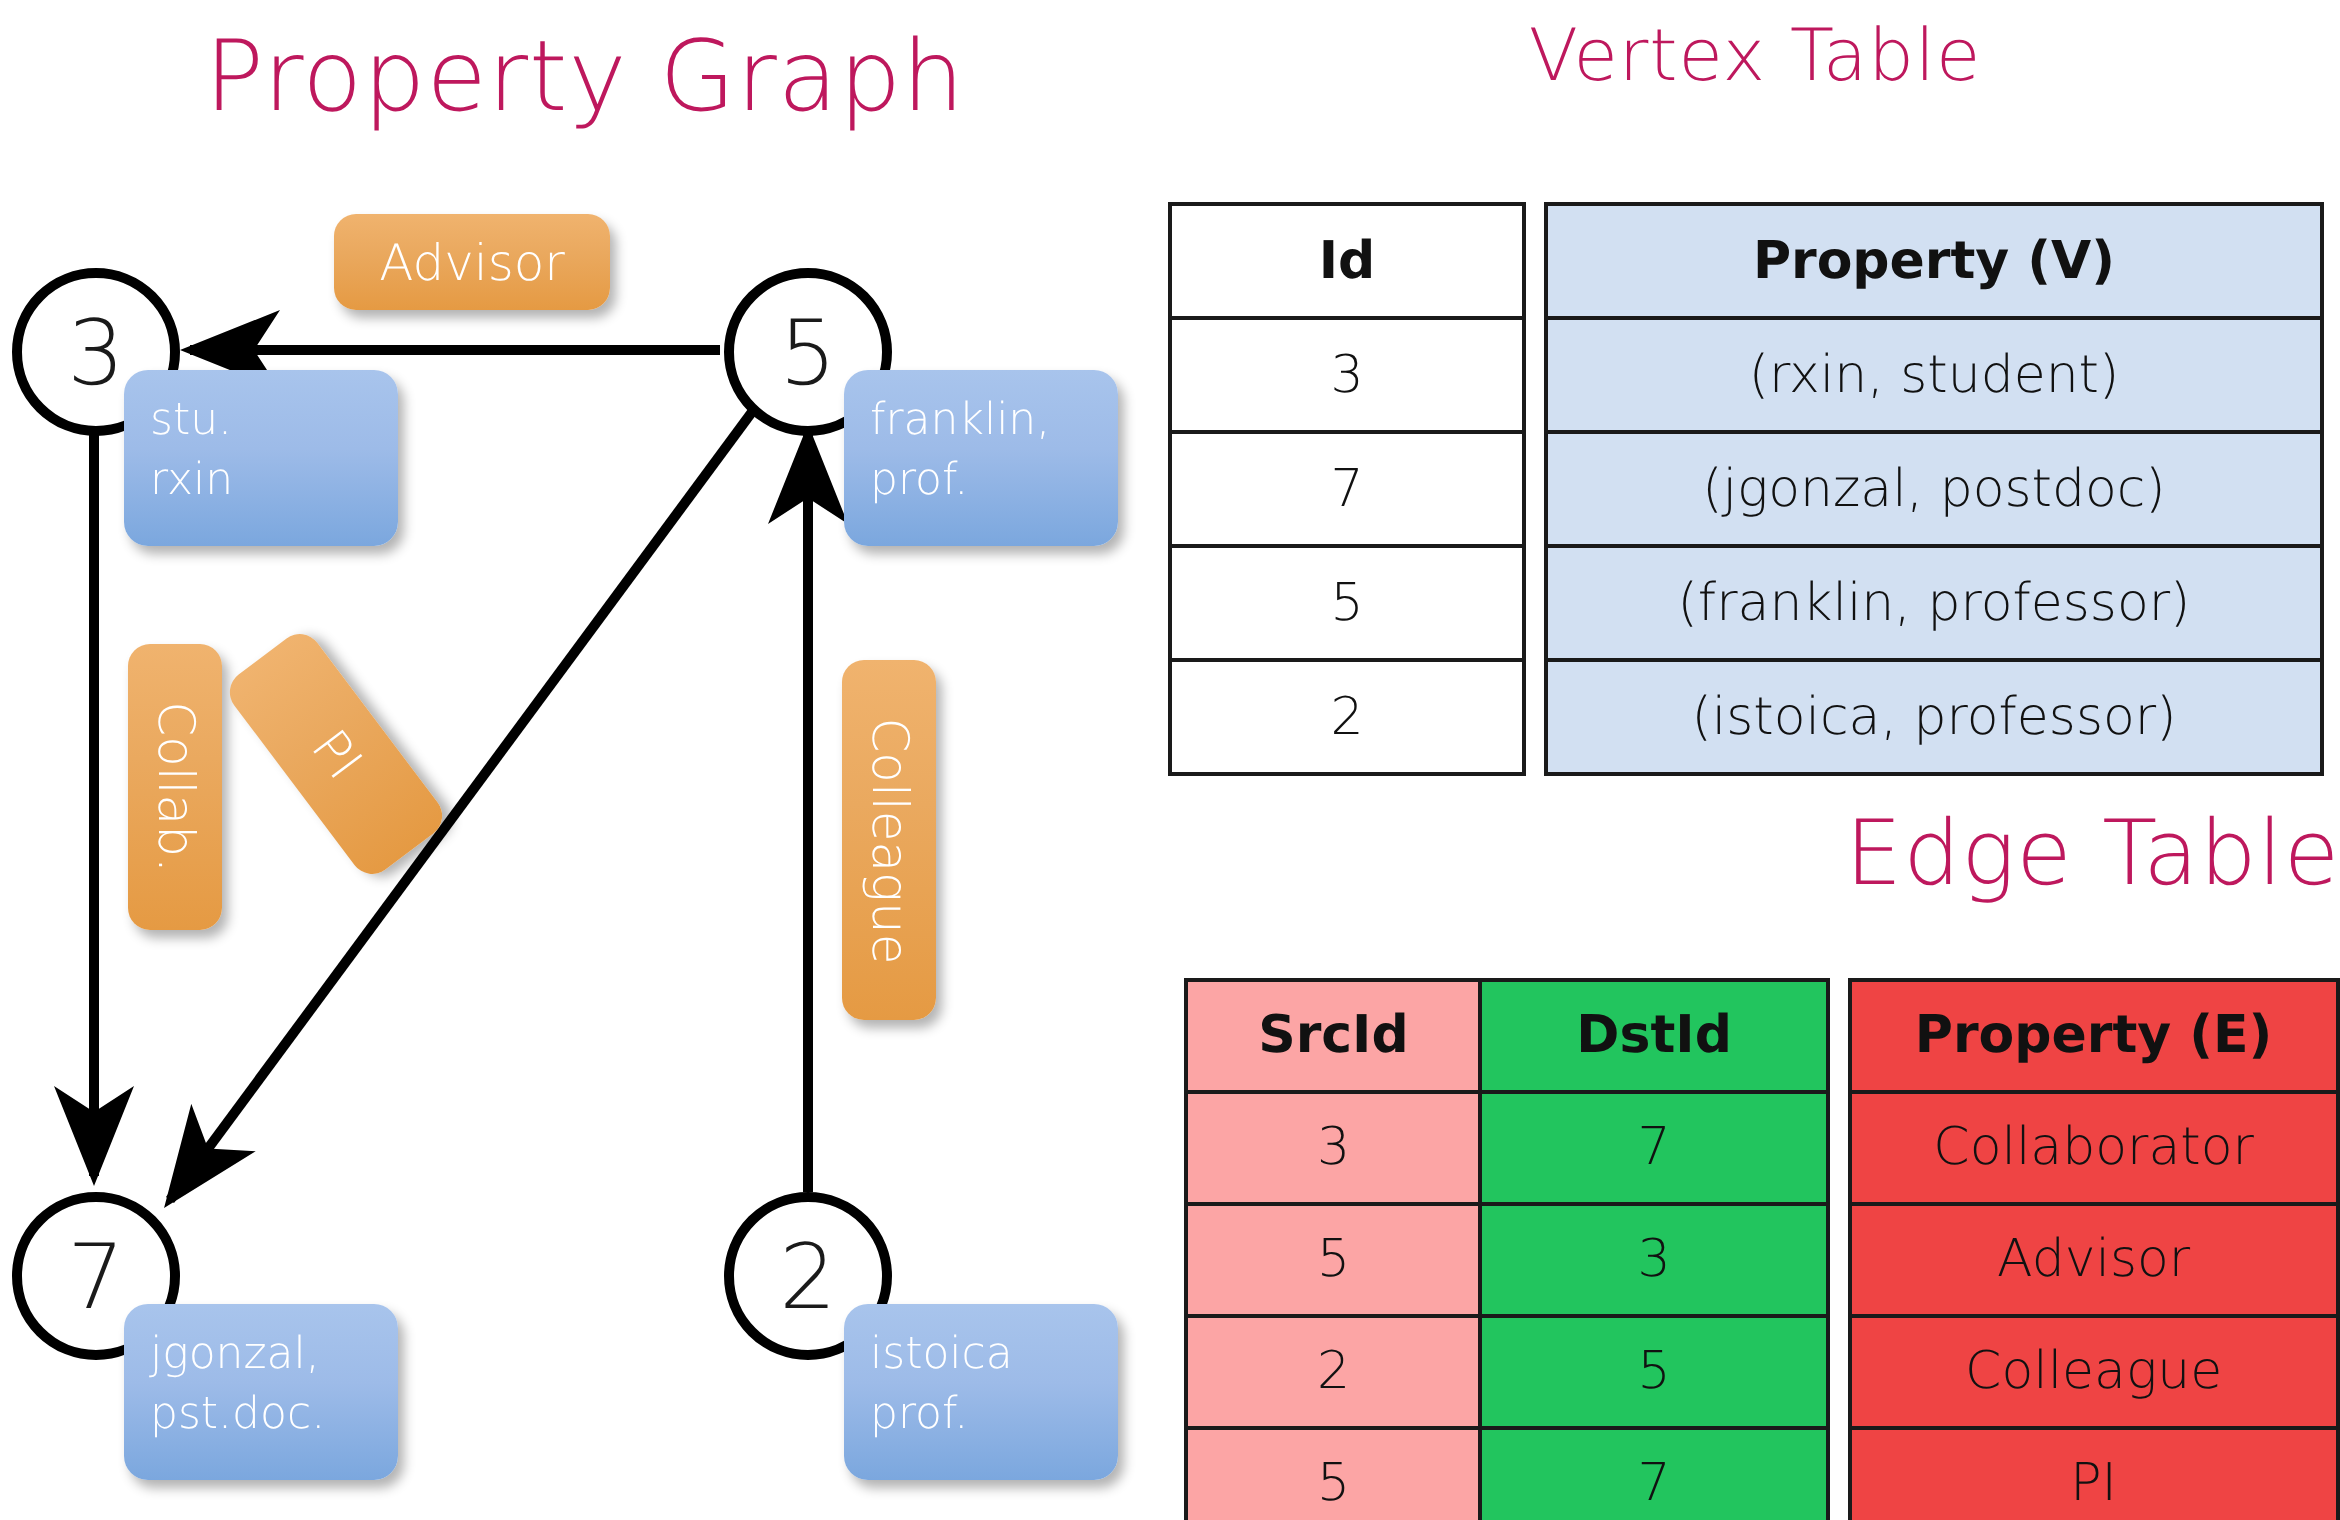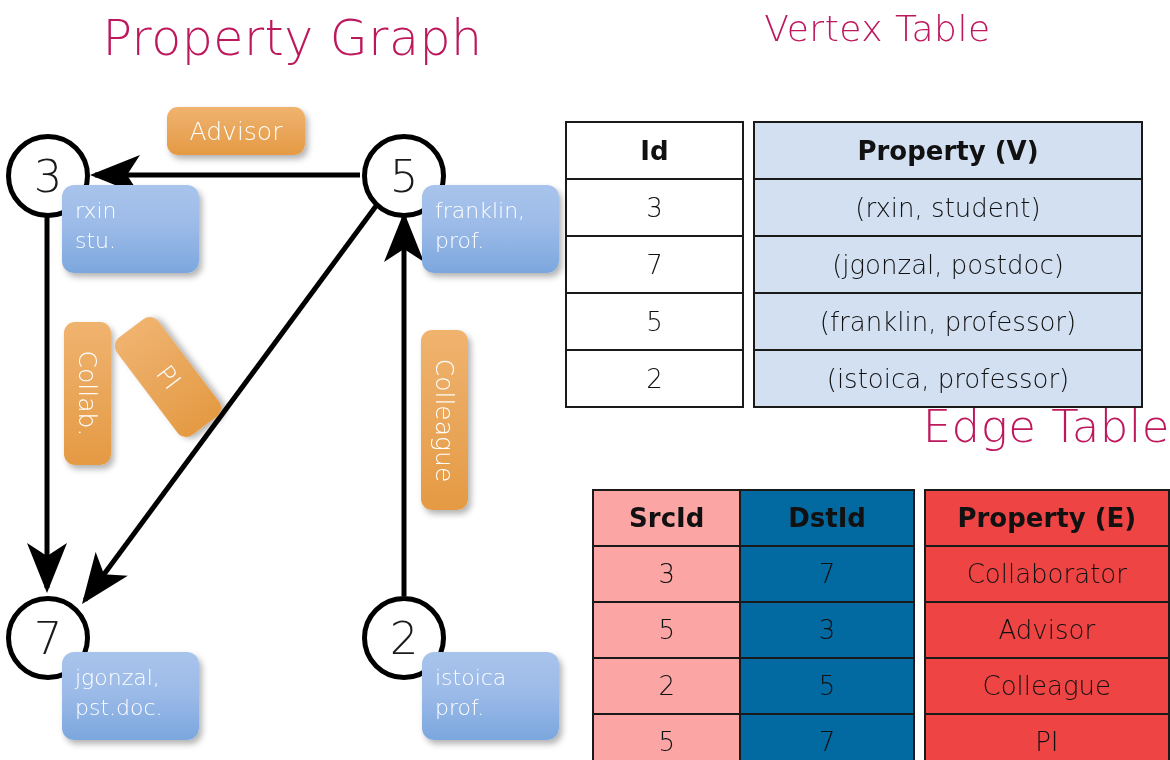--- a/index.html
+++ b/index.html
@@ -153,31 +153,31 @@
     font-family: "DejaVu Sans", sans-serif;
   }
   .spacer-col {
     border: none !important;
     width: 9px;
     padding: 0 !important;
   }
 
   
   #vertex-table {
-    left: 565px; top: 101px; margin-top: 20px;
+    left: 584px; top: 101px;
   }
   #vertex-table .id-col    { width: 175px; height: 55px; background: #ffffff; }
   #vertex-table .prop-col  { width: 386px; height: 55px; background: #d2e0f2; }
 
   
   #edge-table {
     left: 592px; top: 489px;
   }
   #edge-table .src-col  { width: 146px; height: 54px; background: #fca5a5; }
-  #edge-table .dst-col  { width: 172px; height: 54px; background: #0369a1; }
+  #edge-table .dst-col  { width: 172px; height: 54px; background: #22c55e; }
   #edge-table .eprop-col{ width: 243px; height: 54px; background: #ef4444; }
 </style>
 </head>
 <body>
 
 <div class="section-title" id="title-property-graph">Property Graph</div>
 
 <div id="graph-canvas">
 
   <svg id="graph-svg" viewBox="0 0 585 760" xmlns="http://www.w3.org/2000/svg">
@@ -211,22 +211,22 @@
     <span>5</span>
   </div>
   <div class="vertex-node" id="node-7">
     <span>7</span>
   </div>
   <div class="vertex-node" id="node-2">
     <span>2</span>
   </div>
 
   <div class="prop-box" id="prop-box-3">
+    <div>stu.</div>
     <div>rxin</div>
-    <div>stu.</div>
   </div>
   <div class="prop-box" id="prop-box-5">
     <div>franklin,</div>
     <div>prof.</div>
   </div>
   <div class="prop-box" id="prop-box-7">
     <div>jgonzal,</div>
     <div>pst.doc.</div>
   </div>
   <div class="prop-box" id="prop-box-2">

